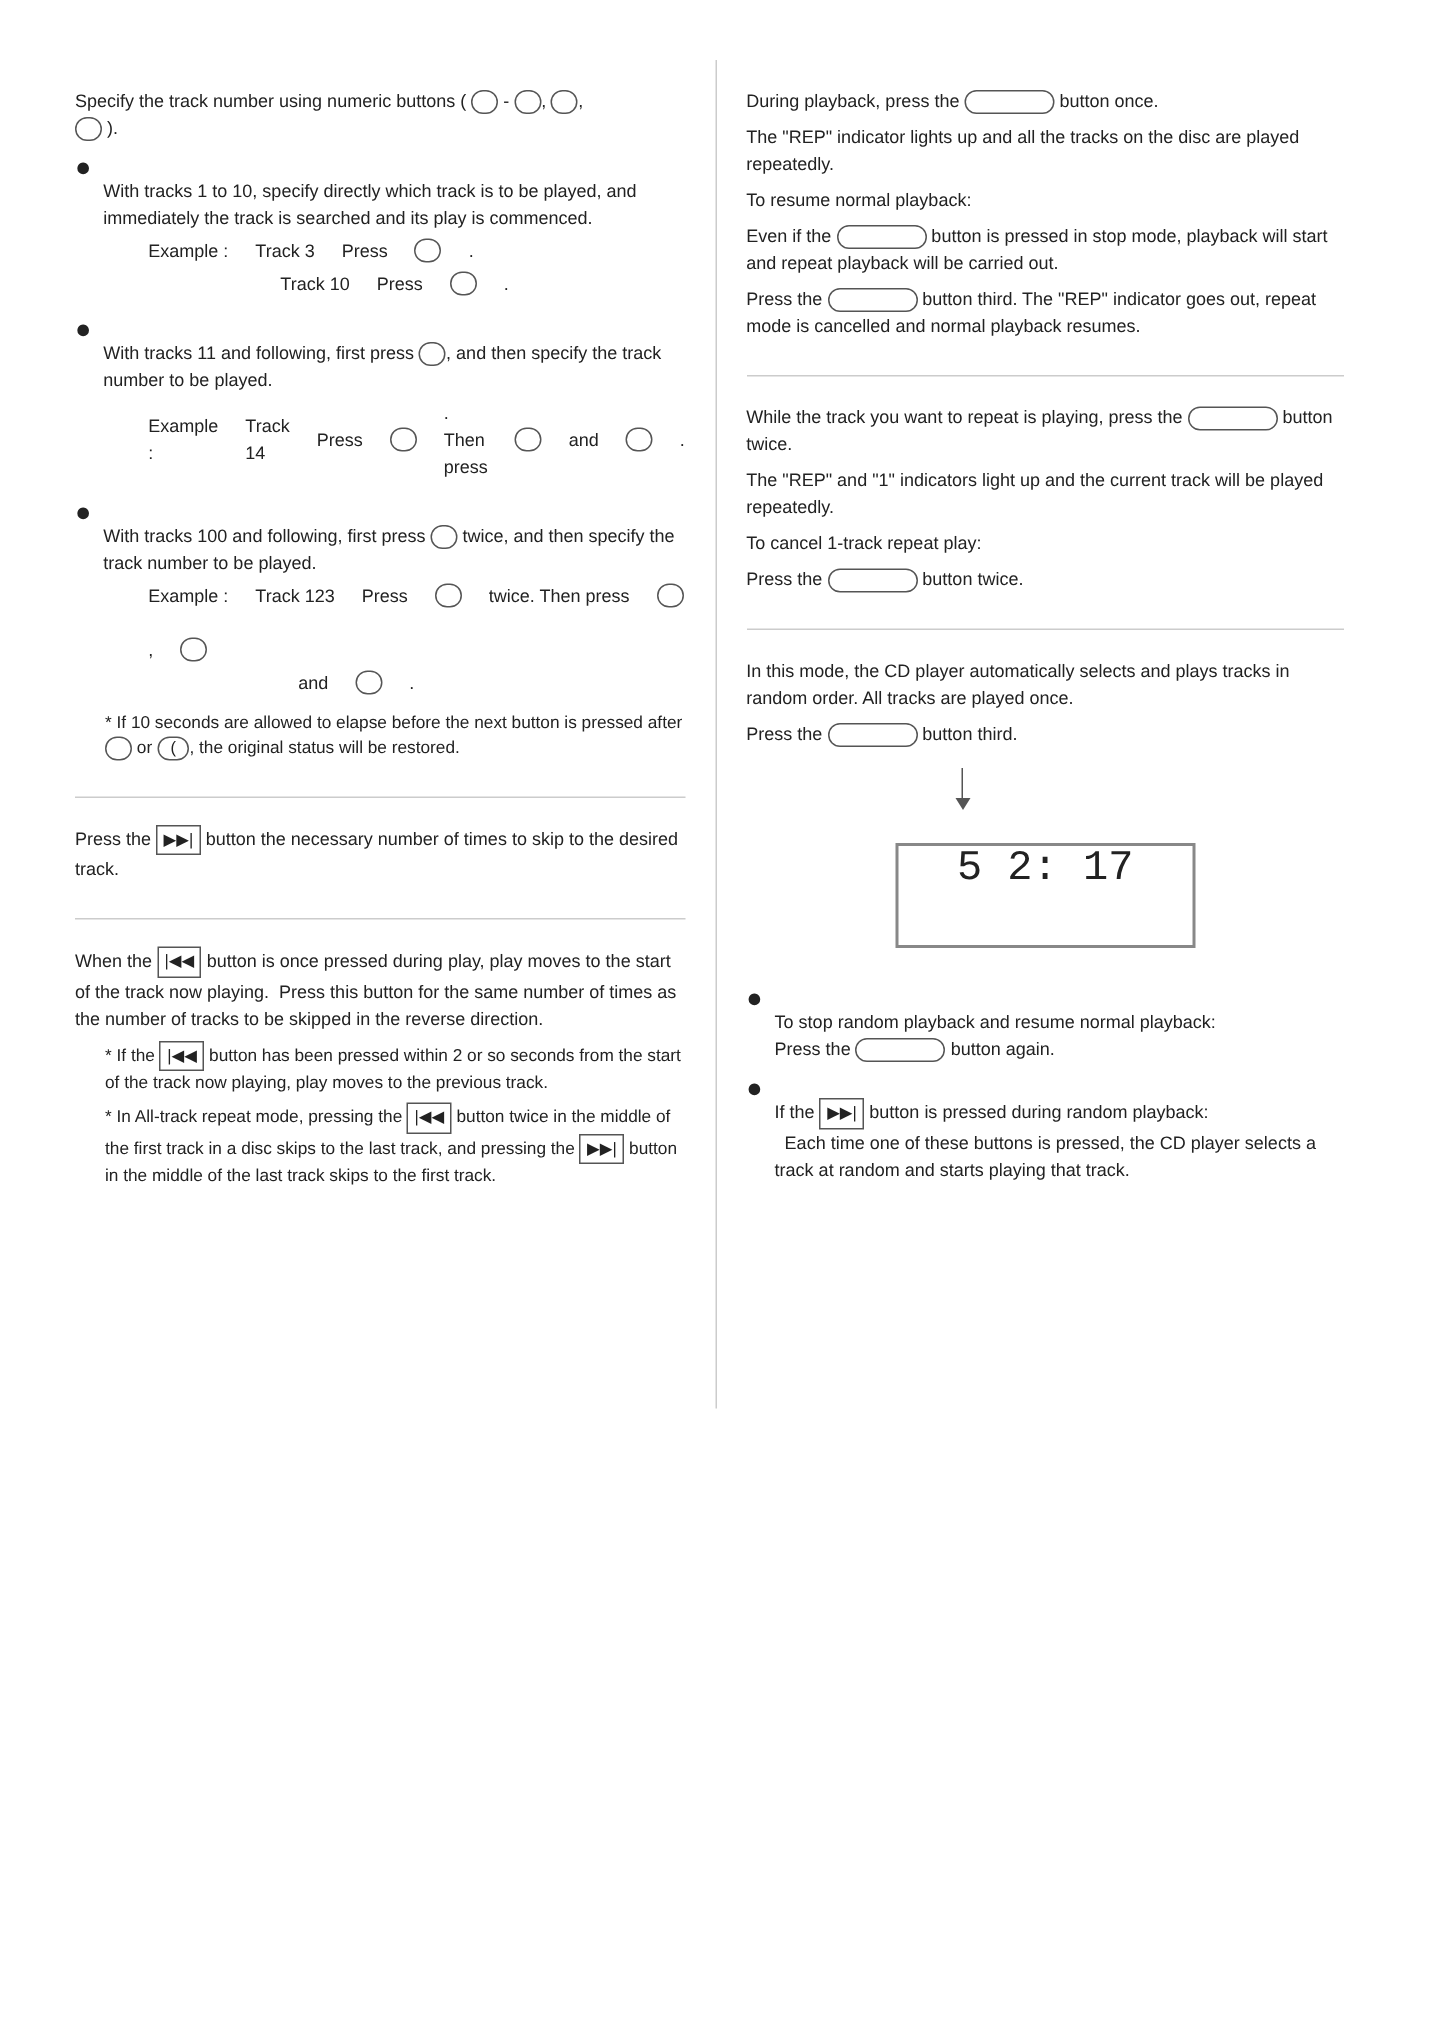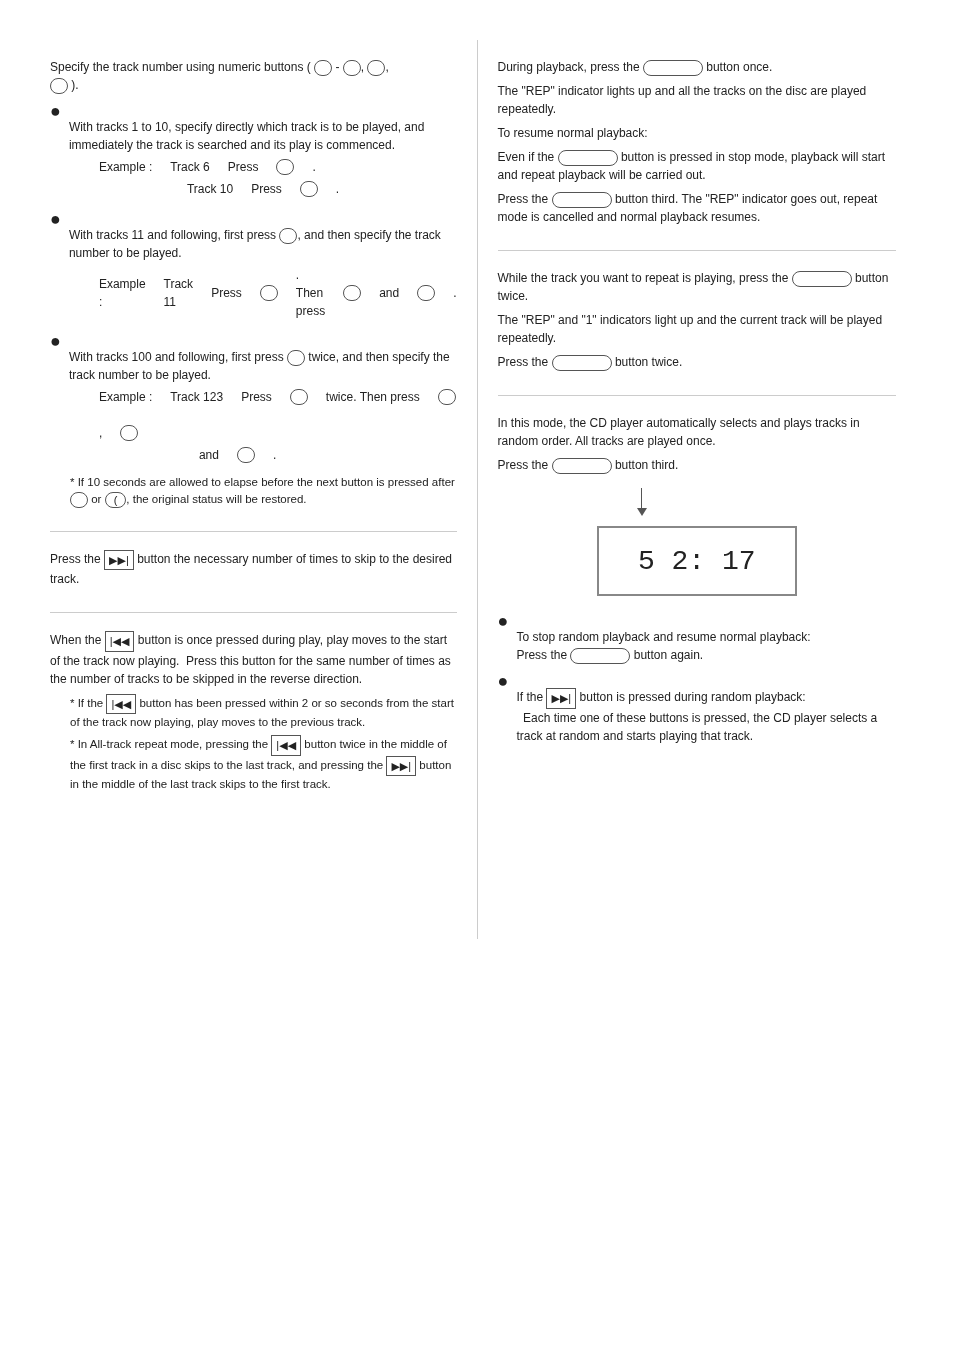--- a/index.html
+++ b/index.html
@@ -53,23 +53,23 @@
       margin: 4px 0 4px 30px;
     }
     .bullet-item { display: flex; align-items: flex-start; margin: 6px 0 6px 0; }
     .bullet-dot { margin-right: 8px; margin-top: 2px; font-size: 18px; line-height: 1; }
     .bullet-text { flex: 1; line-height: 1.5; margin-top: 18px; }
     .star-item { margin: 4px 0 4px 20px; line-height: 1.5; font-size: 11.5px; }
     .display-box {
       border: 2px solid #888;
       width: 200px;
       height: 70px;
-      margin: 10px auto;
-      display: flex;
-      align-items: center;
+      margin: 22px auto;
+      display: flex;
+      align-items: flex-start;
       justify-content: center;
       font-size: 28px;
       font-family: 'Courier New', monospace;
       position: relative;
     }
     .display-arrow {
       width: 200px;
       margin: 0 auto;
       display: flex;
       justify-content: flex-start;
@@ -121,42 +121,42 @@
         Specify the track number using numeric buttons (&nbsp;<span class="btn-oval"></span>&nbsp;-&nbsp;<span class="btn-oval"></span>,&nbsp;<span class="btn-oval"></span>,<br>
         <span class="btn-oval"></span>&nbsp;).
       </p>
 
       <div class="bullet-item">
         <span class="bullet-dot">●</span>
         <div class="bullet-text">
           With tracks 1 to 10, specify directly which track is to be played, and immediately the track is searched and its play is commenced.
           <div class="example-row">
             <span>Example :</span>
-            <span>Track 6</span>
+            <span>Track 3</span>
             <span>Press</span>
             <span class="btn-oval"></span>
               <span>.</span>
           </div>
           <div class="example-row">
             <span style="min-width:70px;"></span>
             <span>Track 10</span>
             <span>Press</span>
             <span class="btn-oval"></span>
               <span>.</span>
           </div>
         </div>
       </div>
 
       <div class="bullet-item">
         <span class="bullet-dot">●</span>
         <div class="bullet-text">
           With tracks 11 and following, first press <span class="btn-oval"></span>, and then specify the track number to be played.
           <div class="example-row">
             <span>Example :</span>
-            <span>Track 11</span>
+            <span>Track 14</span>
             <span>Press</span>
             <span class="btn-oval"></span>
               <span>. Then press</span>
             <span class="btn-oval"></span>
             <span>and</span>
             <span class="btn-oval"></span>
               <span>.</span>
           </div>
         </div>
       </div>
@@ -226,20 +226,21 @@
       </p>
     </div>
 
     <div class="section">
       <p>
         While the track you want to repeat is playing, press the <span class="btn-blank"></span> button twice.
       </p>
       <p>
         The "REP" and "1" indicators light up and the current track will be played repeatedly.
       </p>
+      <p>To cancel 1-track repeat play:</p>
       <p>
         Press the <span class="btn-blank"></span> button twice.
       </p>
     </div>
 
     <div class="section">
       <p>
         In this mode, the CD player automatically selects and plays tracks in random order. All tracks are played once.
       </p>
       <p>

